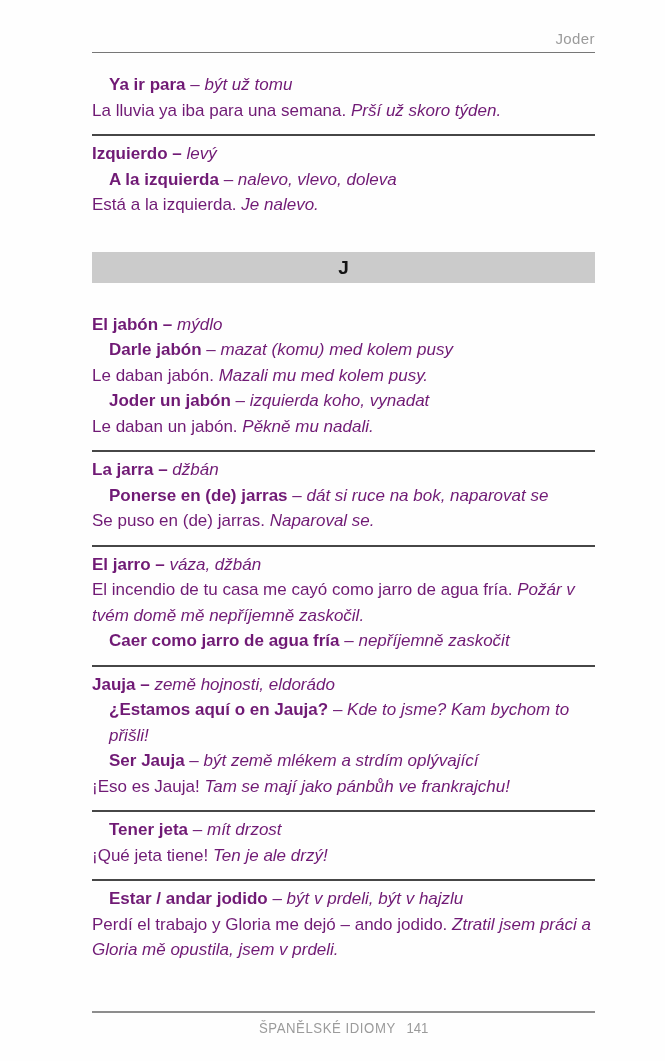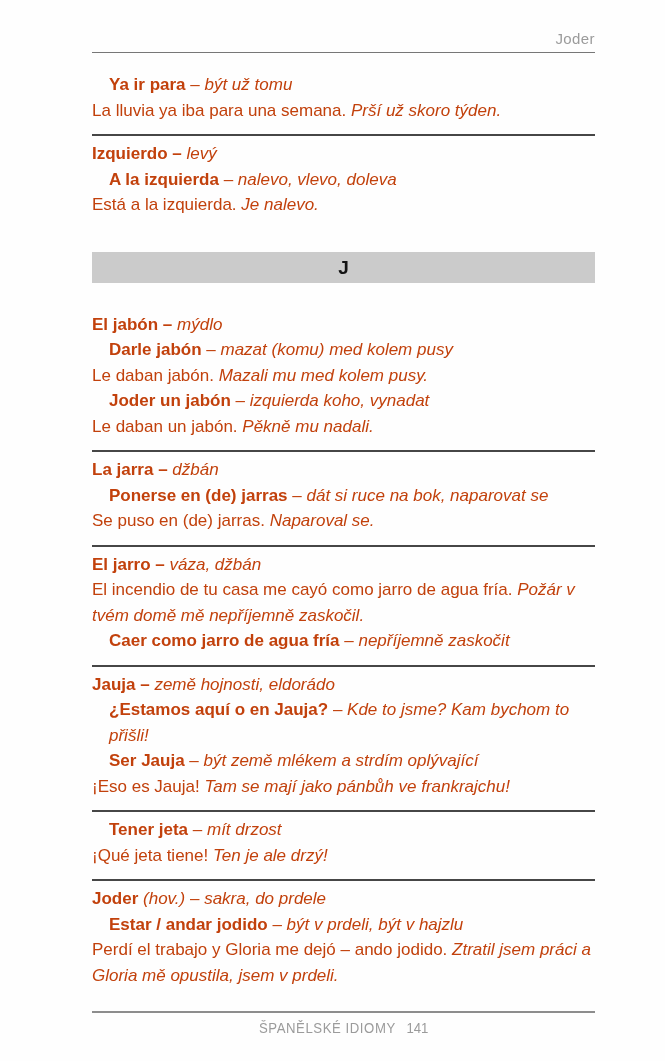--- a/index.html
+++ b/index.html
@@ -26,21 +26,21 @@
   }
   .head-rule {
     border: none;
     border-top: 1px solid #777777;
     margin: 0 0 14px 0;
   }
   .entry {
     padding: 5px 0 11px 0;
     font-size: 17px;
     line-height: 25.5px;
-    color: #c2410c;
+    color: #701a75;
   }
   .line { margin: 0; }
   .line.indent { padding-left: 17px; }
   .sp-b { font-weight: 700; }
   .sp-i { font-style: italic; }
   .sp-r { font-weight: 400; font-style: normal; }
   .rule {
     border: none;
     border-top: 2px solid #464646;
     margin: 0;
@@ -124,21 +124,20 @@
           <p class="line indent"><span class="sp-b">Ser Jauja</span><span class="sp-r"> – </span><span class="sp-i">být země mlékem a strdím oplývající</span></p>
           <p class="line"><span class="sp-r">¡Eso es Jauja! </span><span class="sp-i">Tam se mají jako pánbůh ve frankrajchu!</span></p>
         </section>
         <hr class="rule">
         <section class="entry">
           <p class="line indent"><span class="sp-b">Tener jeta</span><span class="sp-r"> – </span><span class="sp-i">mít drzost</span></p>
           <p class="line"><span class="sp-r">¡Qué jeta tiene! </span><span class="sp-i">Ten je ale drzý!</span></p>
         </section>
         <hr class="rule">
         <section class="entry">
-          <p class="line"><span class="sp-b">Joder </span><span class="sp-i">(hov.)</span><span class="sp-r"> – </span><span class="sp-i">sakra, do prdele</span></p>
           <p class="line indent"><span class="sp-b">Estar / andar jodido</span><span class="sp-r"> – </span><span class="sp-i">být v prdeli, být v hajzlu</span></p>
           <p class="line"><span class="sp-r">Perdí el trabajo y Gloria me dejó – ando jodido. </span><span class="sp-i">Ztratil jsem práci a Gloria mě opustila, jsem v prdeli.</span></p>
         </section>
       </main>
   </div>
   <div class="footer">
     <span class="book-title">ŠPANĚLSKÉ IDIOMY</span>
     <span class="page-number">141</span>
   </div>
 </div>

